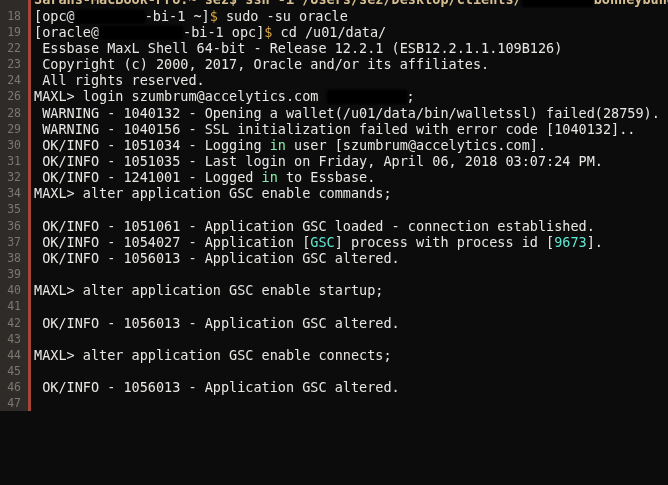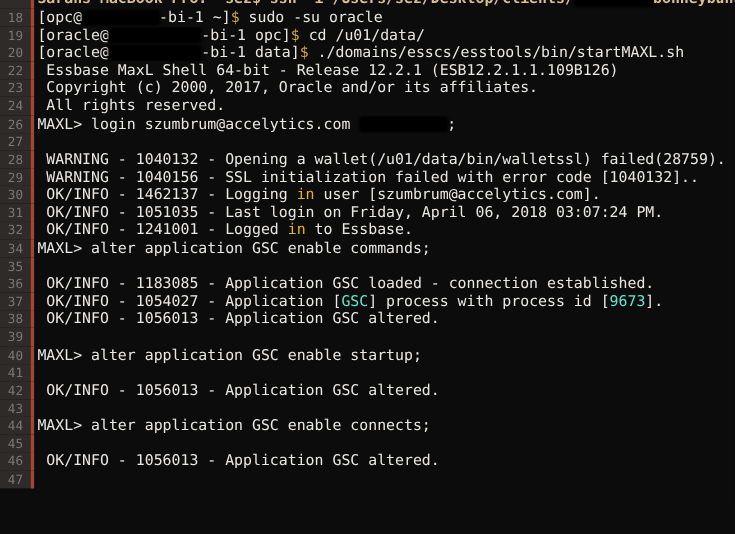--- a/index.html
+++ b/index.html
@@ -36,55 +36,53 @@
   .content {
     flex: 1 1 auto;
     padding-left: 3px;
     font-size: 13.5px;
     color: #e9e7e4;
     white-space: pre;
     overflow: hidden;
   }
   .seg.fg     { color: #e9e7e4; }
   .seg.gold   { color: #d6a440; }
-  .seg.orange { color: #eab308; text-align: right; }
+  .seg.orange { color: #86efac; text-align: right; }
   .seg.blue   { color: #5eead4; }
   .seg.cream  { color: #d8bf92; font-weight: bold; }
   .redact {
     display: inline-block;
     height: 12px;
     background: #000;
     border-radius: 2px;
     box-shadow: 0 0 3px 1.5px rgba(0,0,0,0.95);
     vertical-align: -2px;
     margin: 0 1px;
   }
 </style>
 </head>
 <body>
 
 <div class="editor">
   <div class="rows" id="rows">
       <div class="row"><span class="num"></span><span class="content"><span class="seg cream">Sarahs-MacBook-Pro:~ sez$ ssh -i /Users/sez/Desktop/clients/</span><span class="redact" style="width: 70px;"></span><span class="seg cream">bonneybundle/pri</span></span></div>
       <div class="row"><span class="num">18</span><span class="content"><span class="seg fg">[opc@</span><span class="redact" style="width: 68px;"></span><span class="seg fg">-bi-1 ~]</span><span class="seg gold">$</span><span class="seg fg"> sudo -su oracle</span></span></div>
       <div class="row"><span class="num">19</span><span class="content"><span class="seg fg">[oracle@</span><span class="redact" style="width: 82px;"></span><span class="seg fg">-bi-1 opc]</span><span class="seg gold">$</span><span class="seg fg"> cd /u01/data/</span></span></div>
-      <div class="row"><span class="num">20</span><span class="content"><span class="seg fg">[oracle@</span><span class="redact" style="width: 82px;"></span><span class="seg fg">-bi-1 data]</span><span class="seg gold">$</span><span class="seg fg"> ./domains/esscs/esstools/bin/startMAXL.sh</span></span></div>
       <div class="row"><span class="num">22</span><span class="content"><span class="seg fg"> Essbase MaxL Shell 64-bit - Release 12.2.1 (ESB12.2.1.1.109B126)</span></span></div>
       <div class="row"><span class="num">23</span><span class="content"><span class="seg fg"> Copyright (c) 2000, 2017, Oracle and/or its affiliates.</span></span></div>
       <div class="row"><span class="num">24</span><span class="content"><span class="seg fg"> All rights reserved.</span></span></div>
       <div class="row"><span class="num">26</span><span class="content"><span class="seg fg">MAXL&gt; login szumbrum@accelytics.com </span><span class="redact" style="width: 78px;"></span><span class="seg fg">;</span></span></div>
-      <div class="row"><span class="num">27</span><span class="content"></span></div>
       <div class="row"><span class="num">28</span><span class="content"><span class="seg fg"> WARNING - 1040132 - Opening a wallet(/u01/data/bin/walletssl) failed(28759).</span></span></div>
       <div class="row"><span class="num">29</span><span class="content"><span class="seg fg"> WARNING - 1040156 - SSL initialization failed with error code [1040132]..</span></span></div>
-      <div class="row"><span class="num">30</span><span class="content"><span class="seg fg"> OK/INFO - 1462137 - Logging </span><span class="seg orange">in</span><span class="seg fg"> user [szumbrum@accelytics.com].</span></span></div>
+      <div class="row"><span class="num">30</span><span class="content"><span class="seg fg"> OK/INFO - 1051034 - Logging </span><span class="seg orange">in</span><span class="seg fg"> user [szumbrum@accelytics.com].</span></span></div>
       <div class="row"><span class="num">31</span><span class="content"><span class="seg fg"> OK/INFO - 1051035 - Last login on Friday, April 06, 2018 03:07:24 PM.</span></span></div>
       <div class="row"><span class="num">32</span><span class="content"><span class="seg fg"> OK/INFO - 1241001 - Logged </span><span class="seg orange">in</span><span class="seg fg"> to Essbase.</span></span></div>
       <div class="row"><span class="num">34</span><span class="content"><span class="seg fg">MAXL&gt; alter application GSC enable commands;</span></span></div>
       <div class="row"><span class="num">35</span><span class="content"></span></div>
-      <div class="row"><span class="num">36</span><span class="content"><span class="seg fg"> OK/INFO - 1183085 - Application GSC loaded - connection established.</span></span></div>
+      <div class="row"><span class="num">36</span><span class="content"><span class="seg fg"> OK/INFO - 1051061 - Application GSC loaded - connection established.</span></span></div>
       <div class="row"><span class="num">37</span><span class="content"><span class="seg fg"> OK/INFO - 1054027 - Application [</span><span class="seg blue">GSC</span><span class="seg fg">] process with process id [</span><span class="seg blue">9673</span><span class="seg fg">].</span></span></div>
       <div class="row"><span class="num">38</span><span class="content"><span class="seg fg"> OK/INFO - 1056013 - Application GSC altered.</span></span></div>
       <div class="row"><span class="num">39</span><span class="content"></span></div>
       <div class="row"><span class="num">40</span><span class="content"><span class="seg fg">MAXL&gt; alter application GSC enable startup;</span></span></div>
       <div class="row"><span class="num">41</span><span class="content"></span></div>
       <div class="row"><span class="num">42</span><span class="content"><span class="seg fg"> OK/INFO - 1056013 - Application GSC altered.</span></span></div>
       <div class="row"><span class="num">43</span><span class="content"></span></div>
       <div class="row"><span class="num">44</span><span class="content"><span class="seg fg">MAXL&gt; alter application GSC enable connects;</span></span></div>
       <div class="row"><span class="num">45</span><span class="content"></span></div>
       <div class="row"><span class="num">46</span><span class="content"><span class="seg fg"> OK/INFO - 1056013 - Application GSC altered.</span></span></div>

